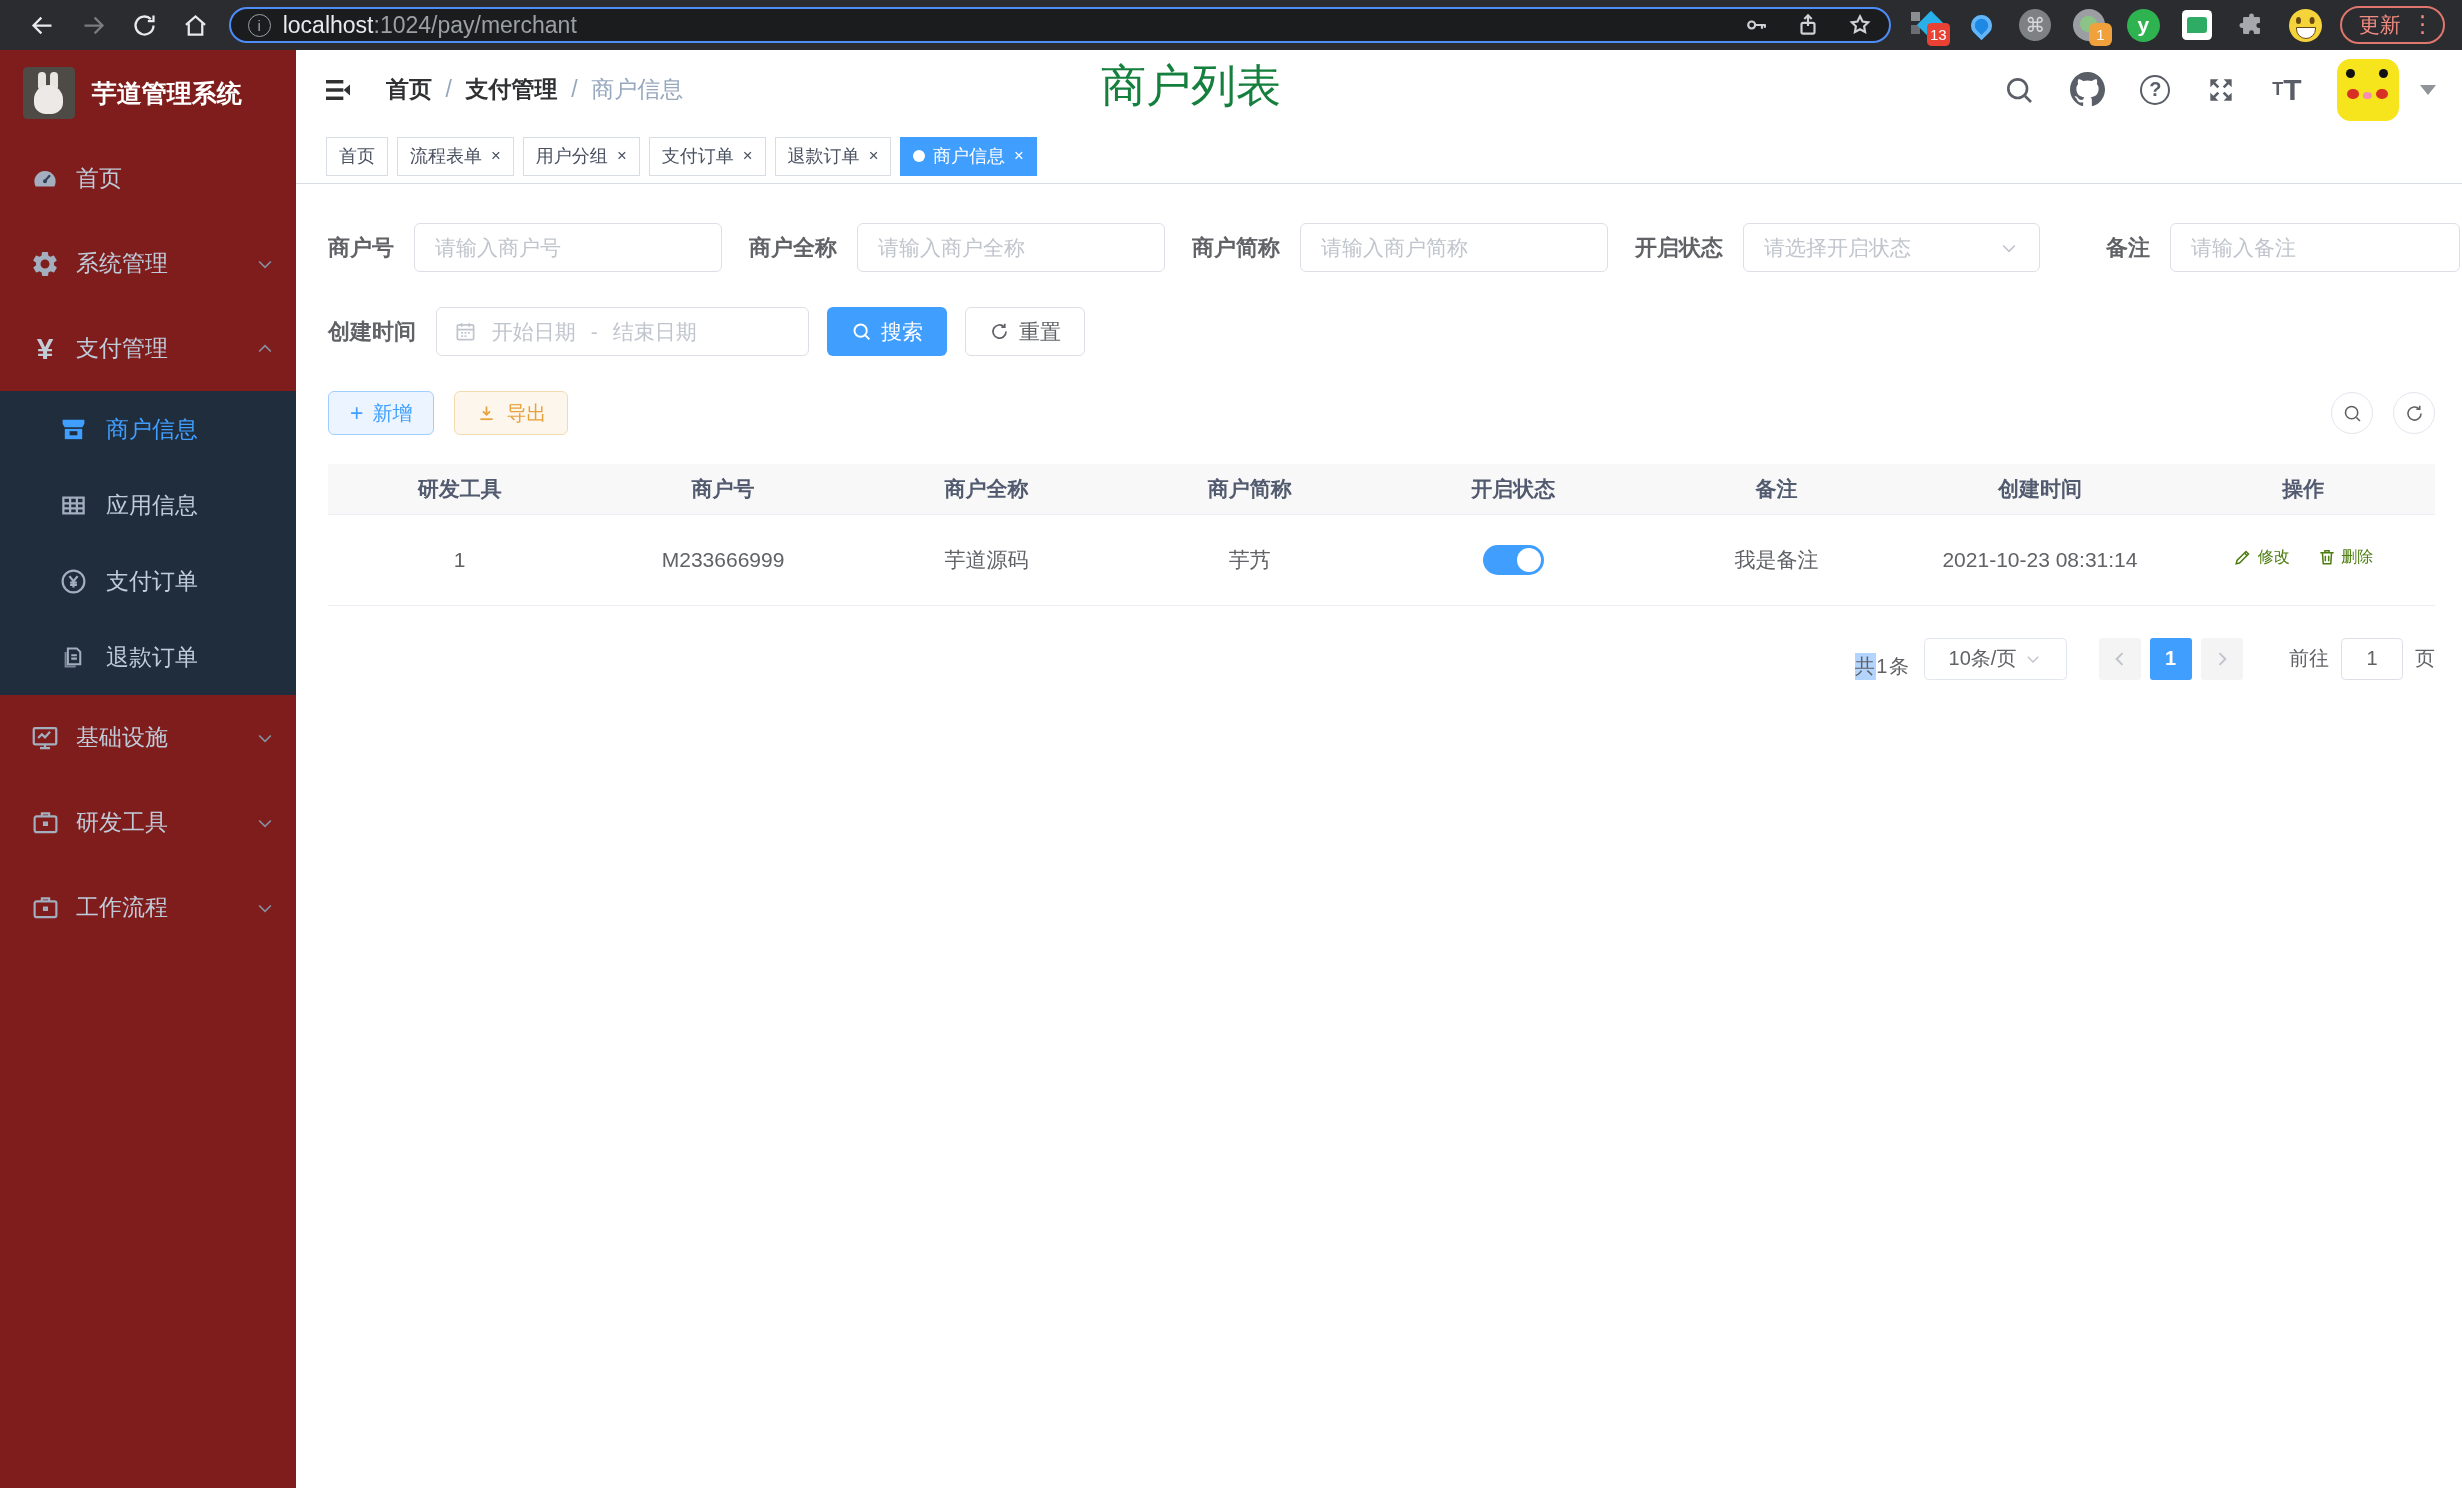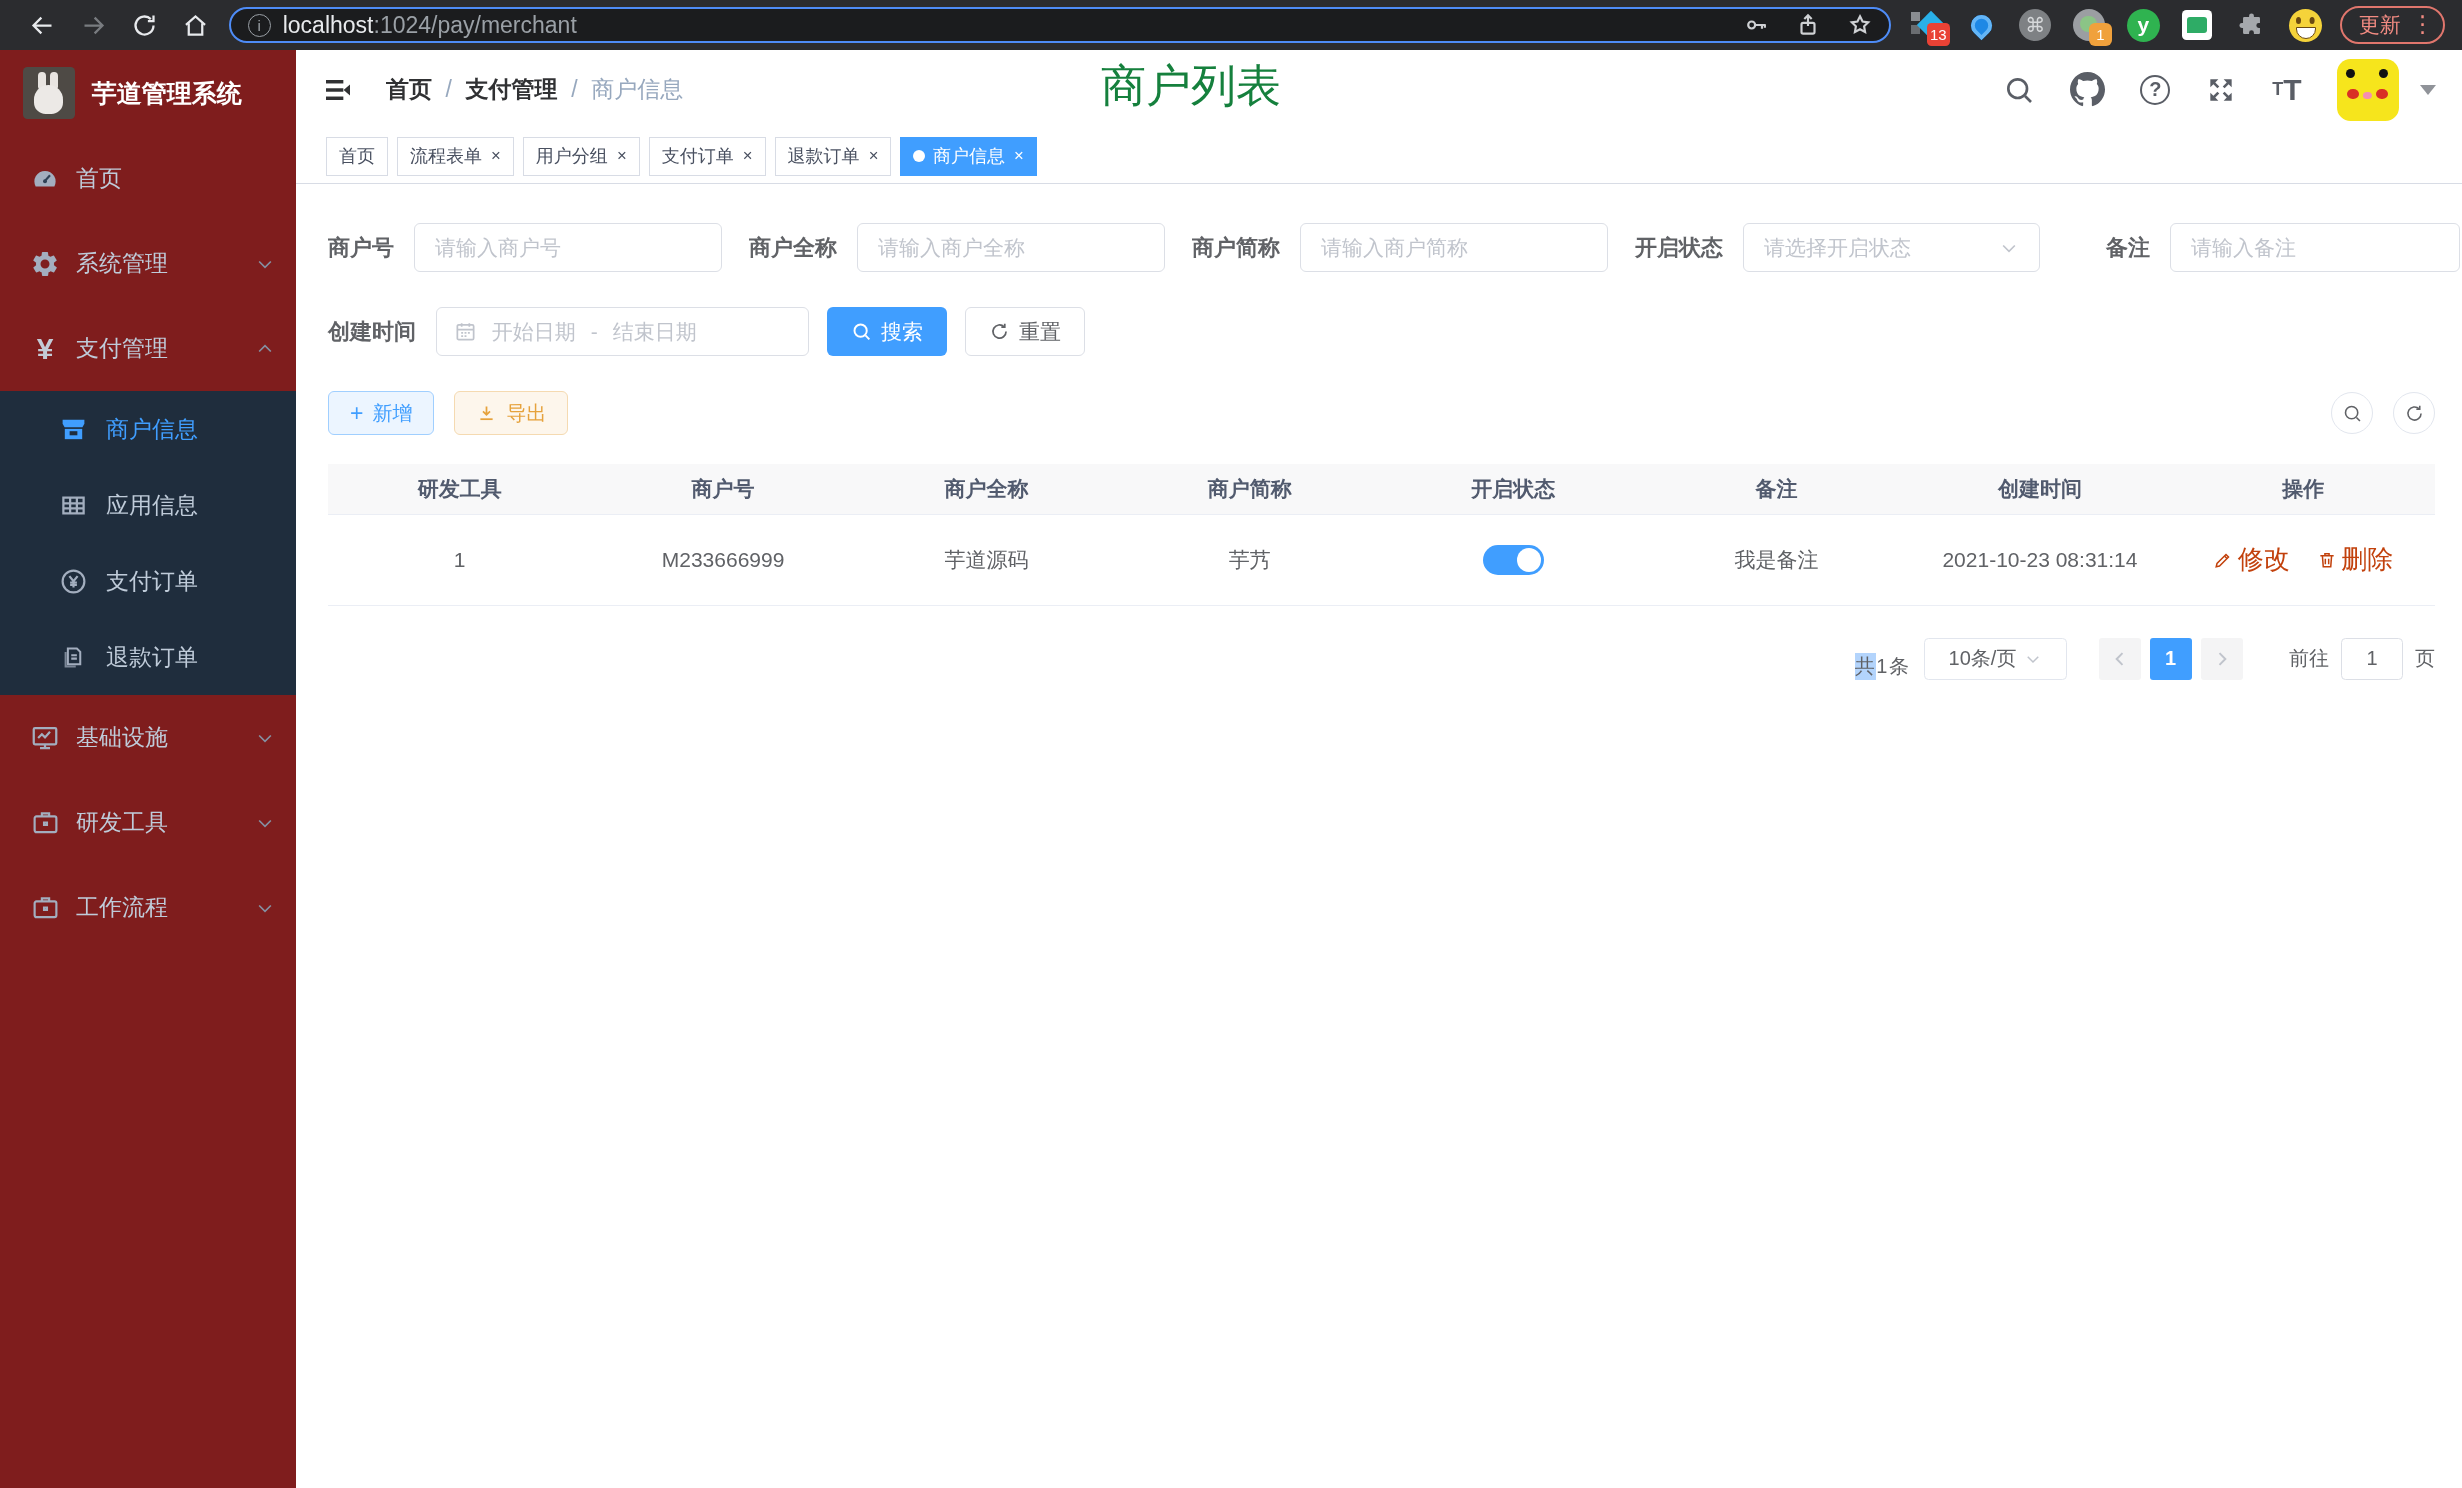--- a/index.html
+++ b/index.html
@@ -115,21 +115,21 @@
   .btn-export { height:44px; background:#fdf6ec; color:#e6a23c; border-color:#f5dab1; font-size:20px; padding:0 21px; margin-left:20px; }
   .tool-right { margin-left:auto; display:flex; align-items:center; gap:20px; }
   .circle-btn { width:42px; height:42px; border-radius:50%; border:1.5px solid #e2e6ee; background:#fff; color:#606266; display:flex; align-items:center; justify-content:center; cursor:pointer; }
 
   
   .data-table { width:100%; border-collapse:collapse; margin-top:29px; table-layout:fixed; }
   .data-table th { background:#f8f8f9; color:#515a6e; font-size:21px; font-weight:bold; height:50px; text-align:center; border-bottom:1.5px solid #ebeef5; }
   .data-table td { height:91px; text-align:center; font-size:21px; color:#606266; border-bottom:1.5px solid #ebeef5; }
   .toggle { display:inline-block; width:61px; height:30px; border-radius:15px; background:#409eff; position:relative; vertical-align:middle; cursor:pointer; }
   .toggle::after { content:""; position:absolute; right:3px; top:3px; width:24px; height:24px; border-radius:50%; background:#fff; }
-  .op-link { color:#c2410c; font-size:26px; display:inline-flex; align-items:center; gap:4.5px; margin:0 10.6px; cursor:pointer;font-family:Liberation Mono, monospace; }
+  .op-link { color:#4d7c0f; font-size:16px; display:inline-flex; align-items:center; gap:4.5px; margin:0 10.6px; cursor:pointer;font-family:Liberation Mono, monospace; }
 
   
   .pagination { margin-top:32px; display:flex; align-items:flex-end; justify-content:flex-end; font-size:20px; color:#606266; }
   .total span { display:inline-block; }
   .hl { background:#b3d4fc; }
   .total { margin-right:13.6px; letter-spacing:1.5px; }
   .size-select { width:143px; height:42px; border:1.5px solid #e2e6ee; border-radius:4.5px; display:flex; align-items:center; justify-content:center; gap:8px; color:#606266; cursor:pointer; margin-right:27px; }
   .pg-btn { width:42px; height:42px; border-radius:3px; background:#f4f4f5; display:flex; align-items:center; justify-content:center; color:#c0c4cc; cursor:pointer; margin:0 4.5px; }
   .pg-num { width:42px; height:42px; border-radius:3px; background:#409eff; color:#fff; font-weight:bold; display:flex; align-items:center; justify-content:center; margin:0 4.5px; cursor:pointer; }
   .goto { display:flex; align-items:center; gap:12px; margin-left:42px; }

